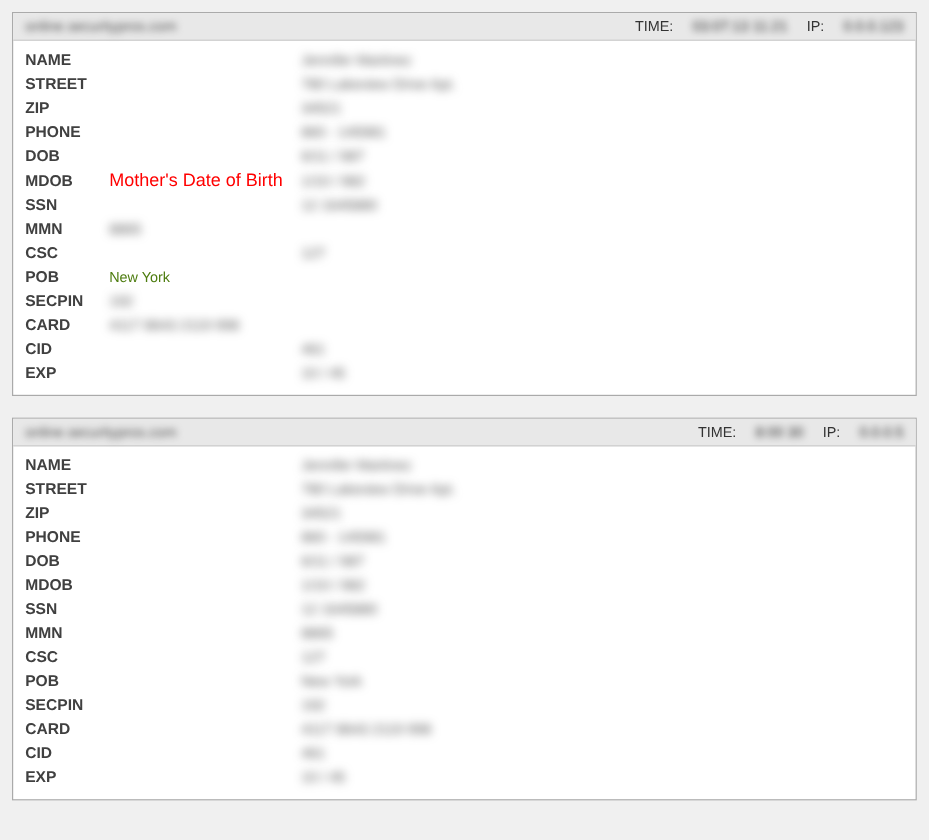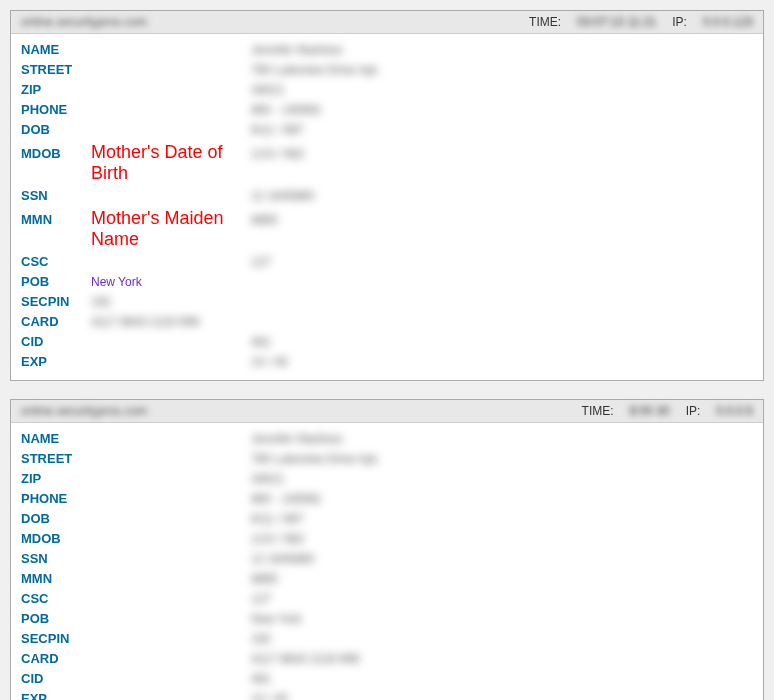--- a/index.html
+++ b/index.html
@@ -44,39 +44,39 @@
     }
     .row {
       display: flex;
       align-items: baseline;
       padding: 2px 0;
       min-height: 20px;
     }
     .row-label {
       width: 70px;
       font-weight: bold;
-      color: #0369a1;
+      color: #404040;
       font-size: 13px;
       flex-shrink: 0;
     }
     .row-annotation {
       color: red;
-      font-size: 18px;
+      font-size: 15px;
       width: 160px;
       flex-shrink: 0;
     }
     .row-value {
       color: #555;
       font-size: 12px;
       filter: blur(4px);
       flex: 1;
     }
     .row-value.clear {
       filter: none;
-      color: #6d28d9;
+      color: #4d7c0f;
     }
   </style>
 </head>
 <body>
 
 <div class="card">
   <div class="card-header">
     <span class="site">online.securitypros.com</span>
     <div class="time-ip">
       <span>TIME:</span>
@@ -116,21 +116,20 @@
         <span class="row-annotation">Mother's Date of Birth</span>
         <span class="row-value">1/10 / 982</span>
       </div>
       <div class="row">
         <span class="row-label">SSN</span>
         <span class="row-annotation"></span>
         <span class="row-value">12 1645880</span>
       </div>
       <div class="row">
         <span class="row-label">MMN</span>
-        <span class="row-annotation">Mother's Maiden Name</span>
         <span class="row-value">8865</span>
       </div>
       <div class="row">
         <span class="row-label">CSC</span>
         <span class="row-annotation"></span>
         <span class="row-value">127</span>
       </div>
       <div class="row">
         <span class="row-label">POB</span>
         <span class="row-value clear">New York</span>

